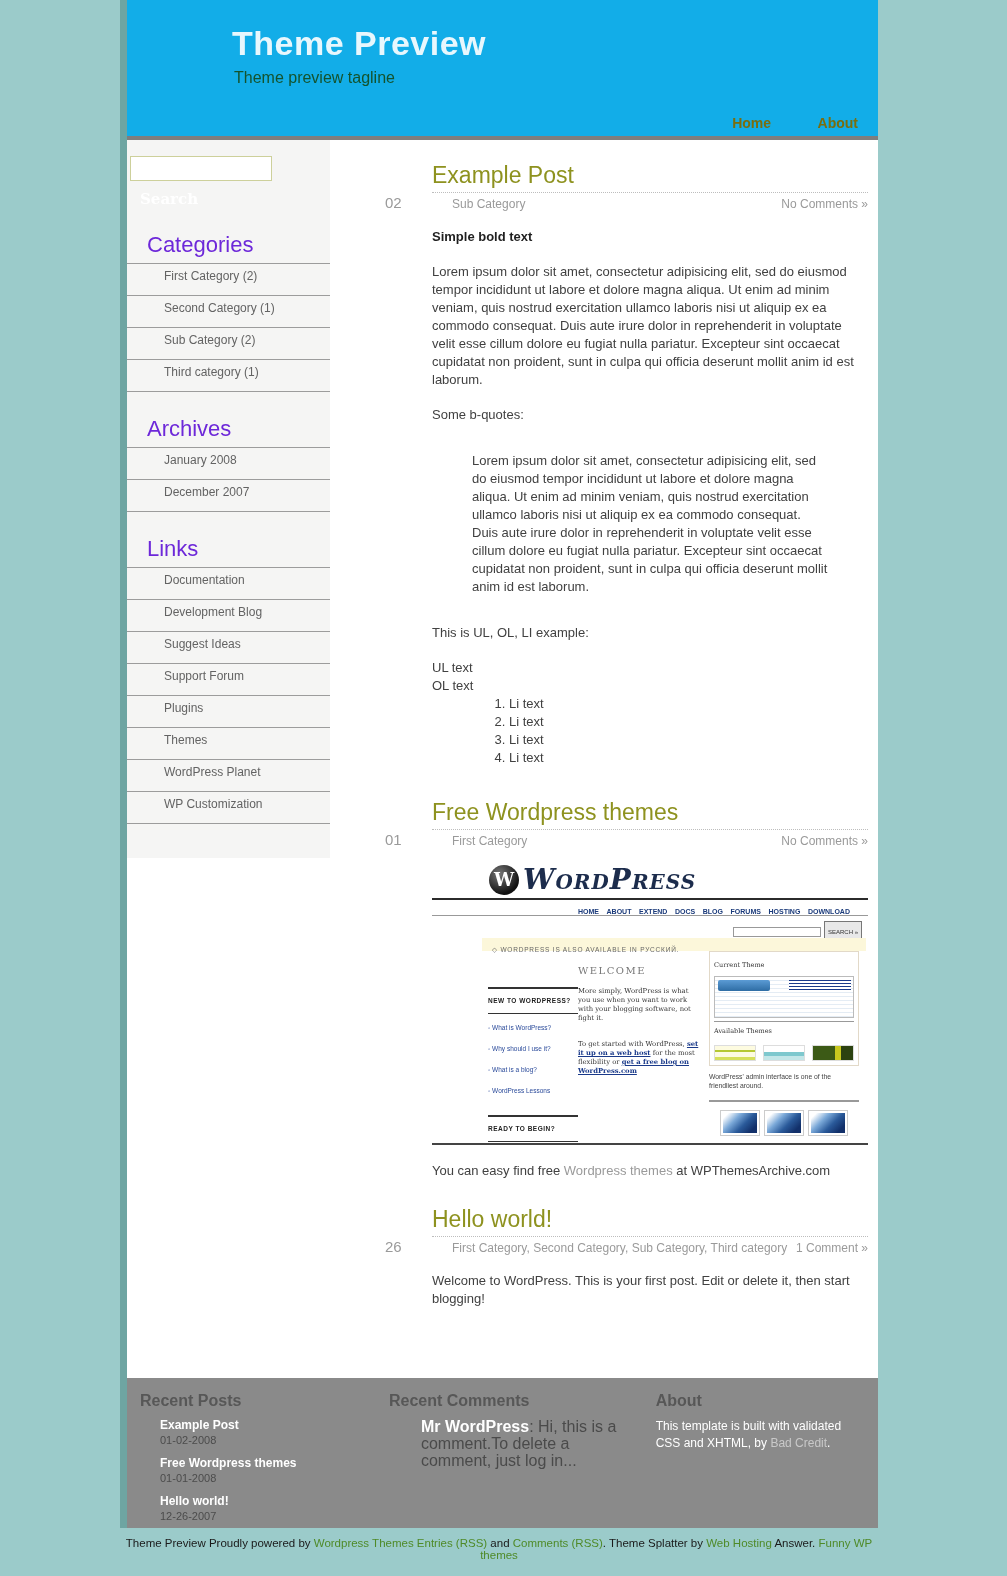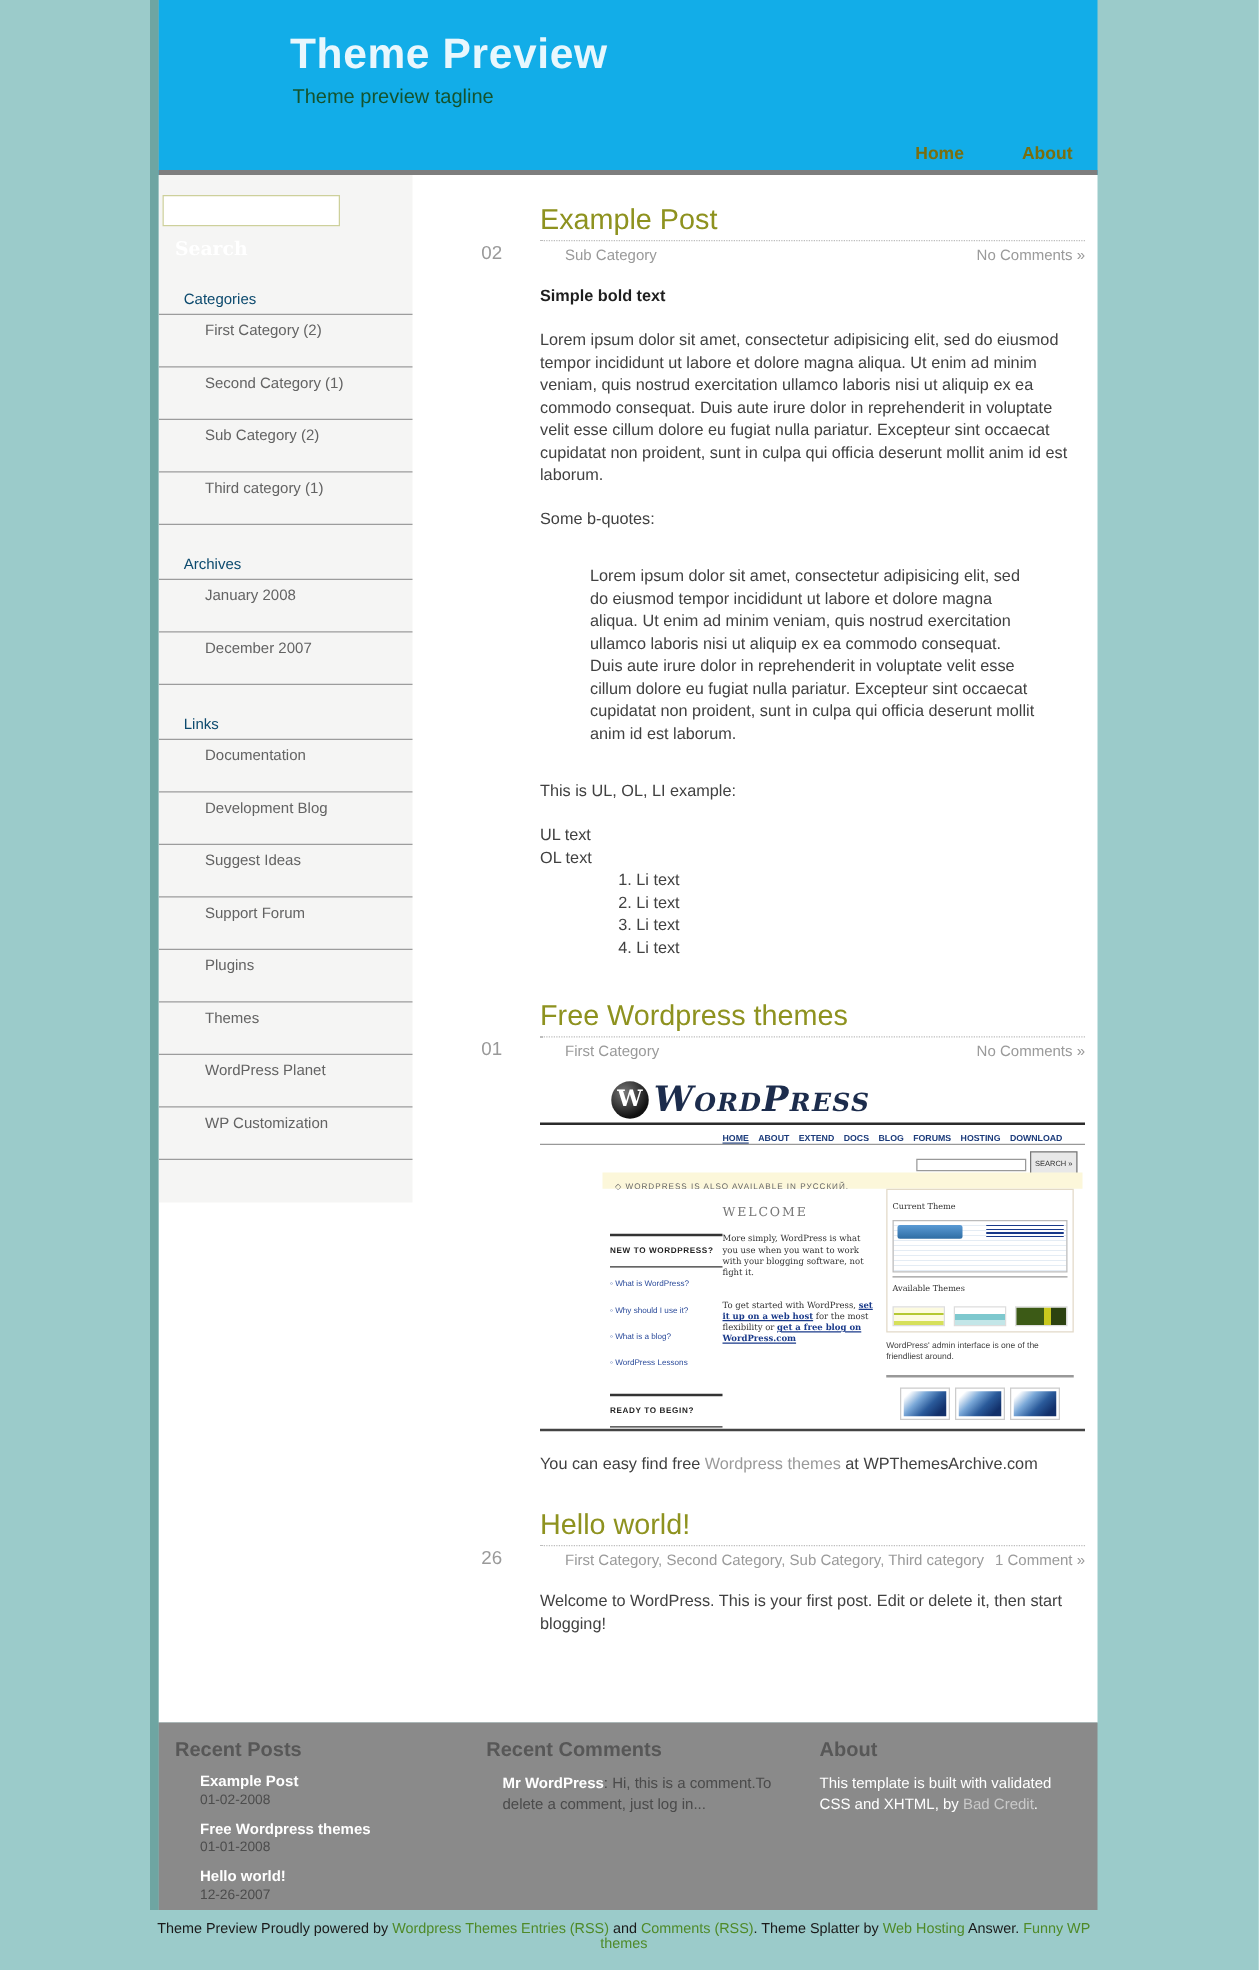--- a/index.html
+++ b/index.html
@@ -60,28 +60,28 @@
   }
   .search-btn {
     display: block;
     background: none; border: none;
     color: #ffffff; font-weight: bold; font-size: 15px;
     font-family: "DejaVu Serif", serif;
     margin: 9px 0 0 13px; cursor: pointer;
   }
   .side-section { margin-top: 24px; }
   .side-heading {
-    font-size: 12px; color: #0c4a6e;
+    font-size: 22px; color: #6d28d9;
     padding: 0 0 5px 20px;
     border-bottom: 1px solid #9c9c9c;
   }
   .side-list { list-style: none; }
   .side-list li {
     border-bottom: 1px solid #9c9c9c;
-    padding: 5px 0 22px 37px;
+    padding: 5px 0 12px 37px;
     font-size: 12px; color: #636363;
     cursor: pointer;
   }
   
   .main {
     margin-left: 203px;
     padding: 22px 10px 0 55px;
   }
   .post { position: relative; padding-left: 47px; }
   .post-number {
@@ -203,21 +203,21 @@
     display: flex;
   }
   .f-col { padding-right: 20px; }
   .f-col-1 { width: 252px; }
   .f-col-2 { width: 270px; }
   .f-col-3 { width: 225px; }
   .f-heading { font-size: 16px; font-weight: bold; color: #575757; margin-bottom: 8px; }
   .f-post { margin: 0 0 10px 20px; }
   .f-post-link { font-size: 12px; font-weight: bold; color: #ffffff; cursor: pointer; }
   .f-post-date { font-size: 11px; color: #4c4c4c; margin-top: 2px; }
-  .f-comment { font-size: 12px; color: #4a4a4a; line-height: 17px; margin-left: 13px; }
+  .f-comment { font-size: 16px; color: #4a4a4a; line-height: 17px; margin-left: 32px; }
   .f-comment-author { color: #ffffff; font-weight: bold; cursor: pointer; }
   .f-about-text { font-size: 12px; color: #ffffff; line-height: 17px; }
   .f-about-link { color: #c9c9c9; cursor: pointer; }
   
   .credits {
     width: 758px; margin-left: 120px;
     text-align: center;
     padding-top: 9px;
     font-size: 11.5px; color: #1a1a1a;
   }

